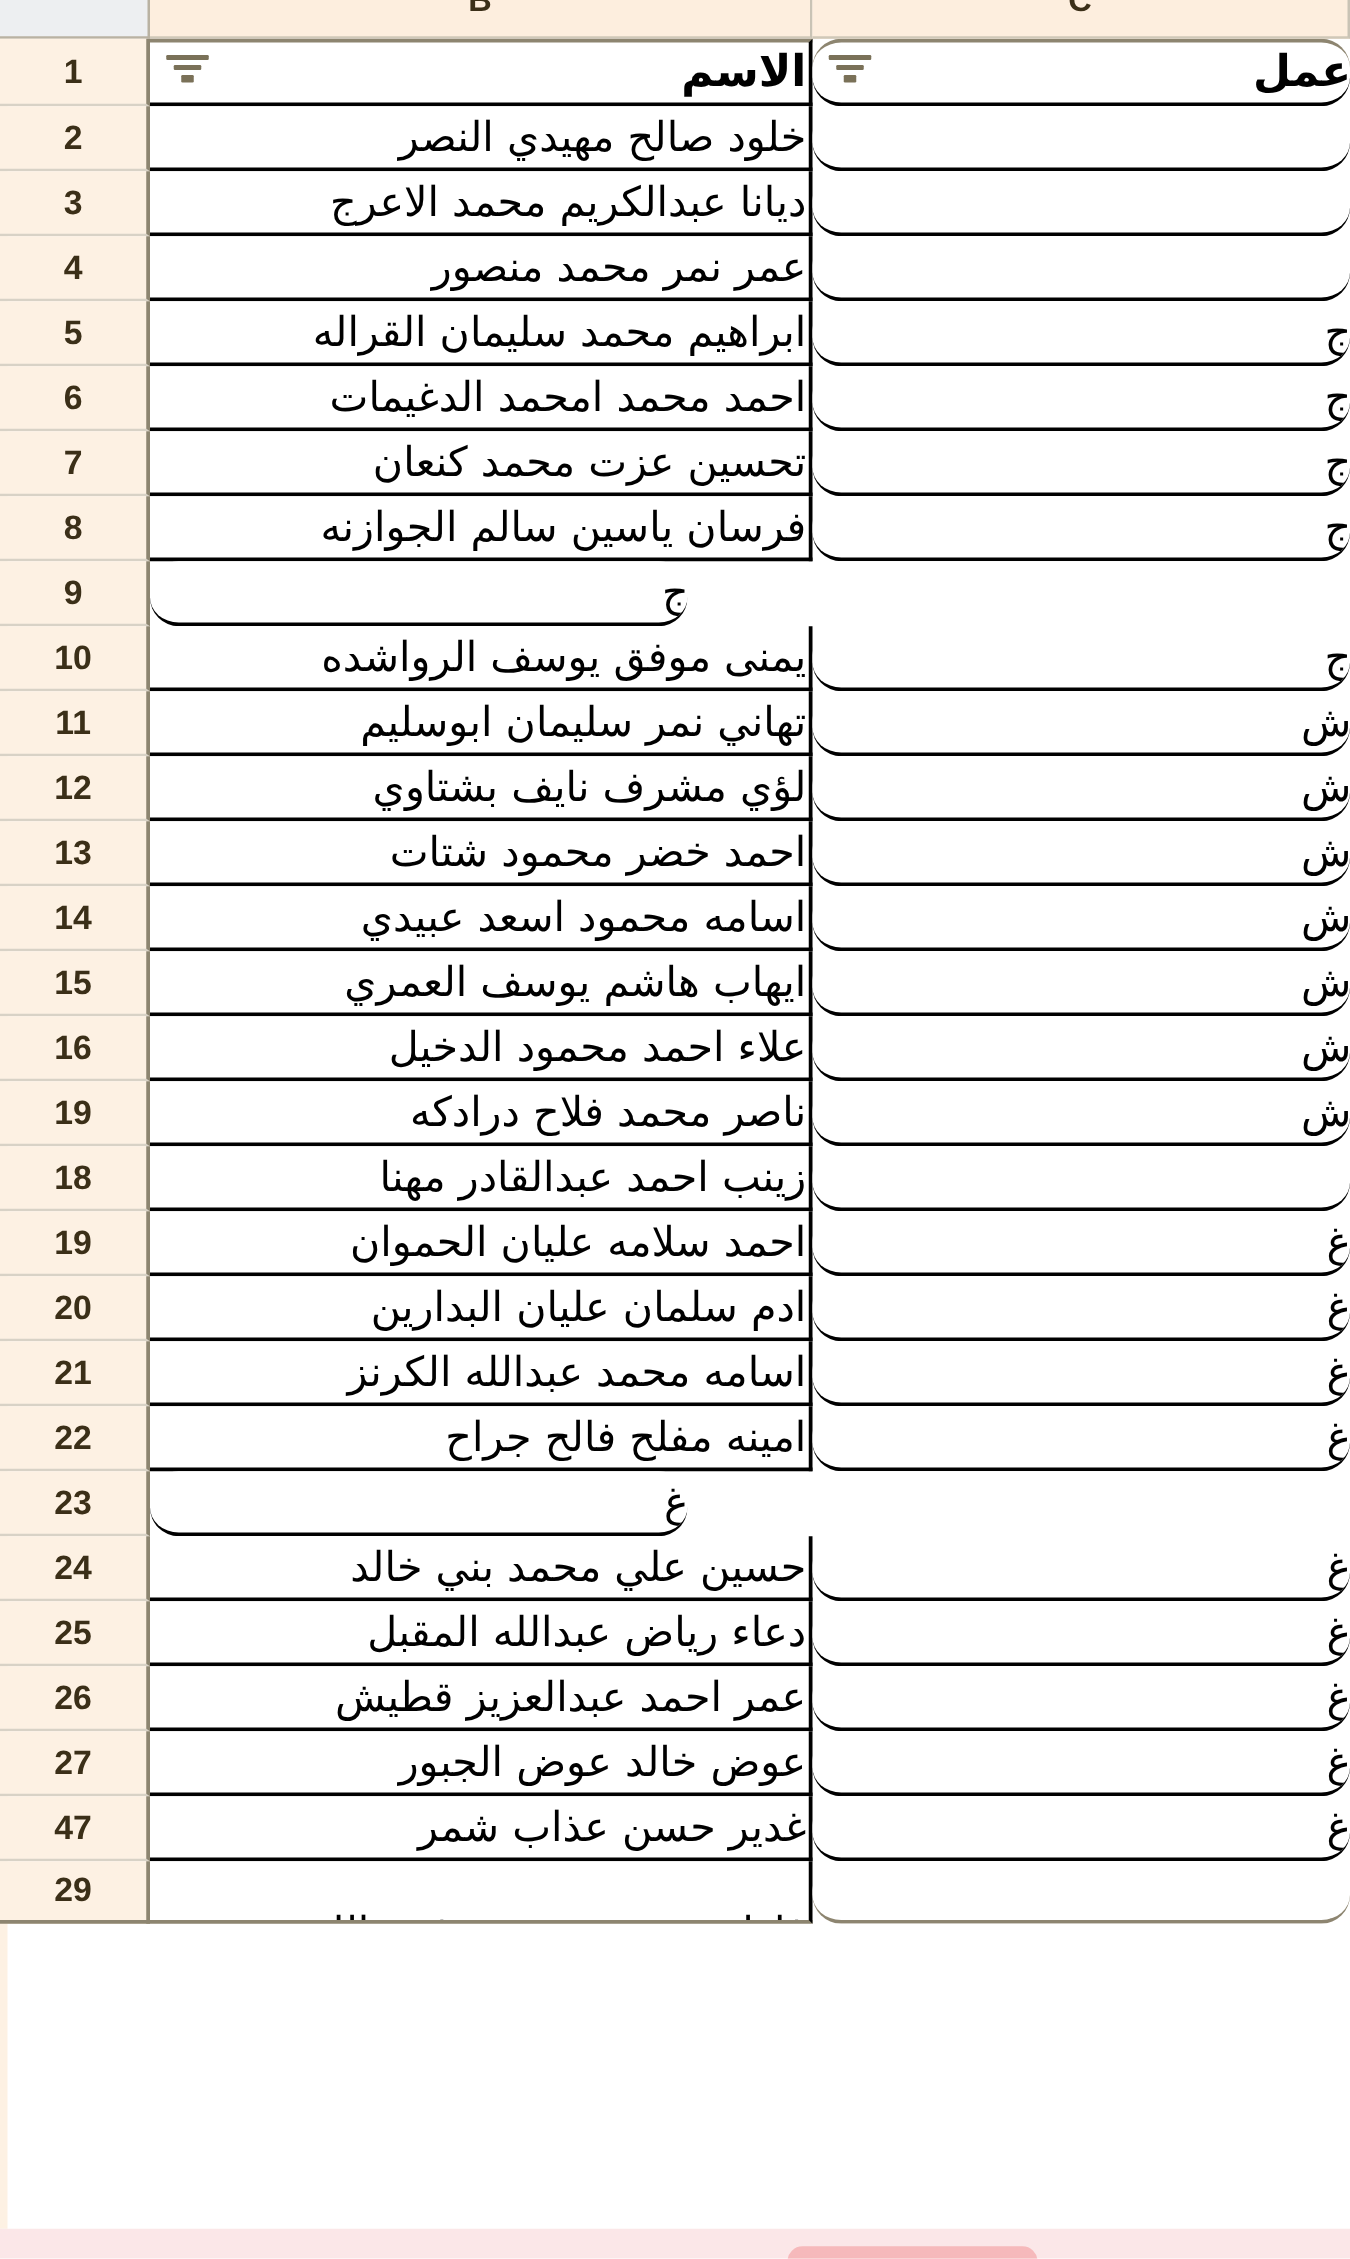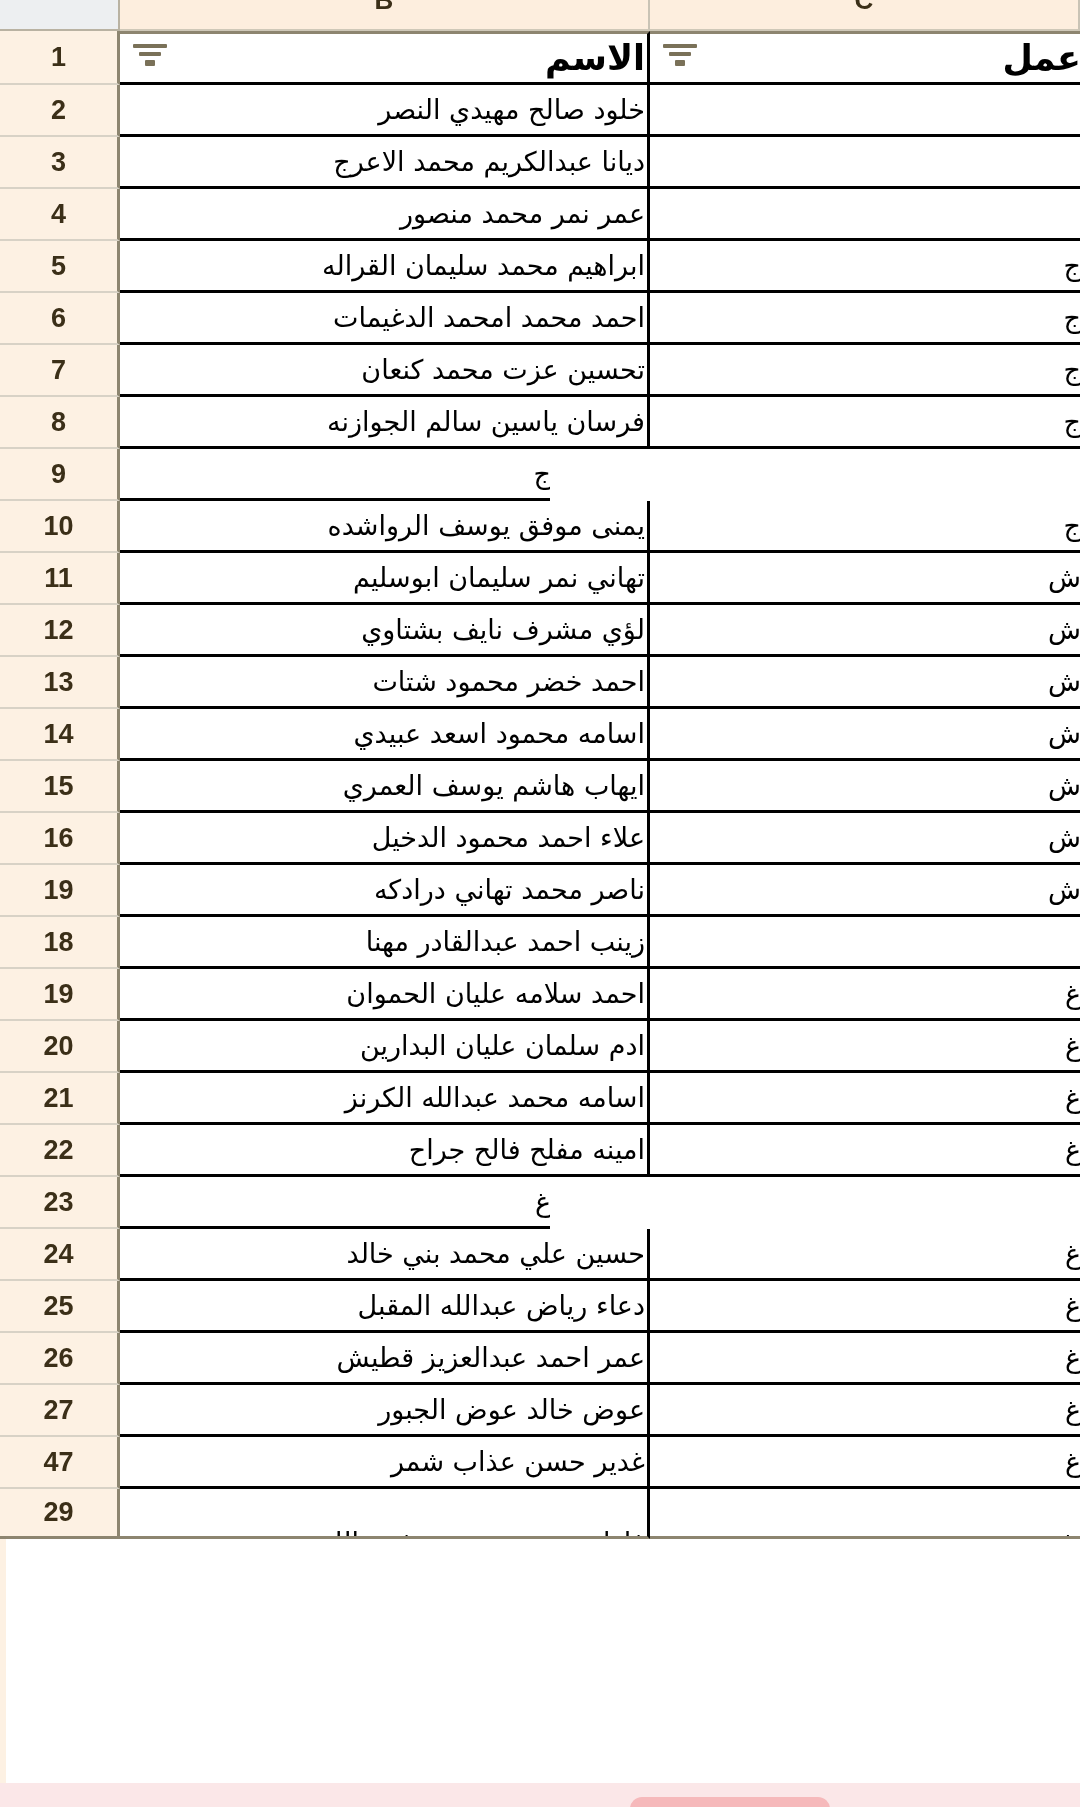--- a/index.html
+++ b/index.html
@@ -88,23 +88,24 @@
   }
   .cell-name {
     width: 530px; flex: 0 0 530px;
     justify-content: flex-start;
     padding-right: 0px;
   }
   .cell-job {
     width: 430px; flex: 0 0 430px;
     border-right: none;
     justify-content: flex-start;
+    border-radius: 23px;
   }
   .cell-text {
-    font-size: 27px;
+    font-size: 33px;
     color: #000;
     white-space: nowrap;
     line-height: 1.15;
     font-family: "DejaVu Sans", "Liberation Sans", sans-serif;
   }
   
   .cell-name .cell-text {
     position: absolute;
     right: 2px;
     top: 50%;
@@ -341,21 +342,21 @@
         <div class="cell cell-name">
           <div class="cell-text">علاء احمد محمود الدخيل</div>
         </div>
         <div class="cell cell-job">
           <div class="cell-text">ش</div>
         </div>
       </div>
       <div class="row">
         <div class="rownum">19</div>
         <div class="cell cell-name">
-          <div class="cell-text">ناصر محمد تهاني درادكه</div>
+          <div class="cell-text">ناصر محمد فلاح درادكه</div>
         </div>
         <div class="cell cell-job">
           <div class="cell-text">ش</div>
         </div>
       </div>
       <div class="row">
         <div class="rownum">18</div>
         <div class="cell cell-name">
           <div class="cell-text">زينب احمد عبدالقادر مهنا</div>
         </div>

